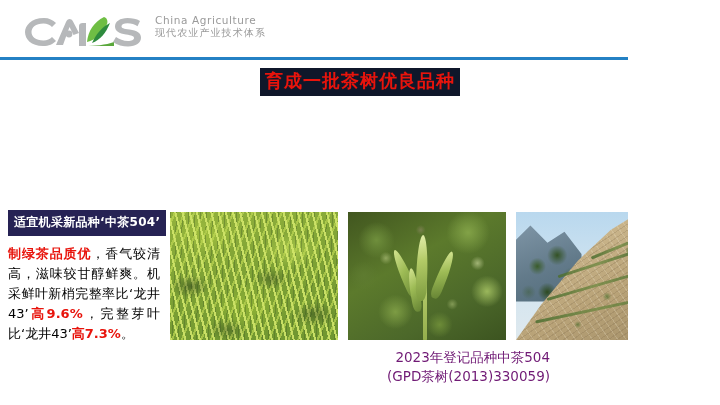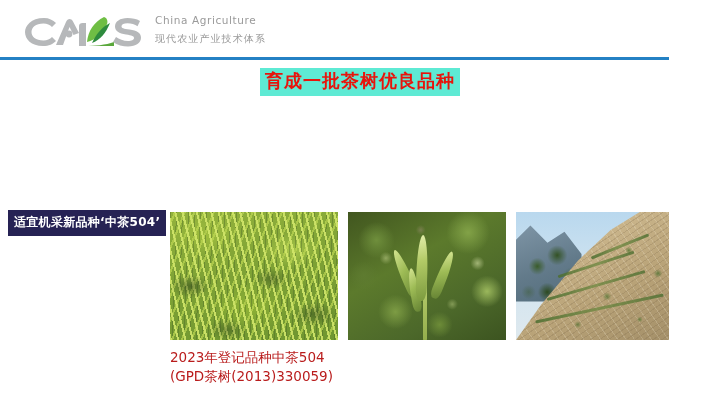--- a/index.html
+++ b/index.html
@@ -9,21 +9,20 @@
   }
   body {
     font-family: "DejaVu Sans", "Liberation Sans", sans-serif;
   }
   #slide {
     position: relative;
     width: 628px;
     height: 405px;
     background: #ffffff;
     overflow: hidden;
-    padding-left: 41px;
   }
 
   
   #header {
     position: absolute;
     left: 0; top: 0;
     width: 720px; height: 56px;
   }
   #logo-block {
     position: absolute;
@@ -47,21 +46,21 @@
     letter-spacing: 0.6px;
     color: #9a9a9a;
     font-family: "DejaVu Sans", "Liberation Sans", sans-serif;
     white-space: nowrap;
   }
   .logo-cn {
     display: block;
     font-size: 10px;
     letter-spacing: 1.1px;
     color: #9a9a9a;
-    margin-top: 7px;
+    margin-top: 1px;
     white-space: nowrap;
   }
   #slide-title {
     position: absolute;
     left: 0; top: 20px;
     width: 720px;
     text-align: center;
     font-size: 19px;
     font-weight: bold;
     color: #1a1a1a;
@@ -282,24 +281,24 @@
       radial-gradient(circle 6px at 50% 66%, rgba(80,114,48,0.75) 0%, rgba(80,114,48,0) 72%),
       radial-gradient(circle 4px at 68% 84%, rgba(86,120,52,0.8) 0%, rgba(86,120,52,0) 72%),
       radial-gradient(circle 5px at 34% 88%, rgba(78,112,46,0.7) 0%, rgba(78,112,46,0) 72%);
   }
 
   
   #photo-caption {
     position: absolute;
     left: 170px; top: 348px;
     width: 380px;
-    text-align: left;
+    text-align: right;
     font-size: 13.5px;
     line-height: 19px;
-    color: #b91c1c;
+    color: #701a75;
   }
 </style>
 </head>
 <body>
 
 <div id="slide">
 
   <div id="header">
 
     <div id="logo-block">
@@ -324,25 +323,26 @@
       <div id="logo-text">
         <span class="logo-en">China Agriculture</span>
         <span class="logo-cn">现代农业产业技术体系</span>
       </div>
     </div>
 
     <div id="title-rule" style="background: rgb(36, 129, 196);"></div>
   </div>
 
   <div id="headline-wrap">
-    <span id="headline" style="color: rgb(232, 20, 12); background: #5eead4;">育成一批茶树优良品种</span>
+    <span id="headline" style="color: rgb(232, 20, 12); background: #0f172a;">育成一批茶树优良品种</span>
   </div>
 
 
   <div id="variety-box" style="background: rgb(38, 34, 84);">适宜机采新品种‘中茶504’</div>
+  <div id="variety-desc"><span class="hl">制绿茶品质优</span><span>，香气较清高，滋味较甘醇鲜爽。机采鲜叶新梢完整率比‘龙井43’</span><span class="hl">高9.6%</span><span>，完整芽叶比‘龙井43’</span><span class="hl">高7.3%</span><span>。</span></div>
 
   <div class="photo" id="photo-canopy">
     <div class="ph-layer" id="canopy-base"></div>
     <div class="ph-layer" id="canopy-buds"></div>
     <div class="ph-layer" id="canopy-dark"></div>
   </div>
 
   <div class="photo" id="photo-shoot">
     <div class="ph-layer" id="shoot-bg"></div>
     <div class="ph-layer" id="shoot-bg-soft"></div>

